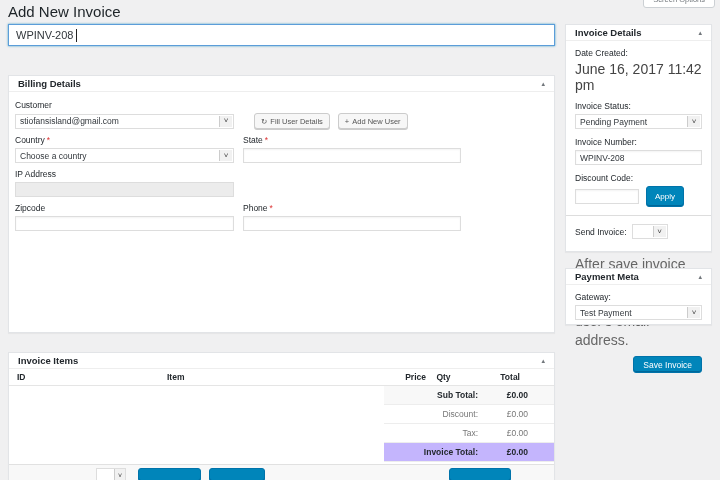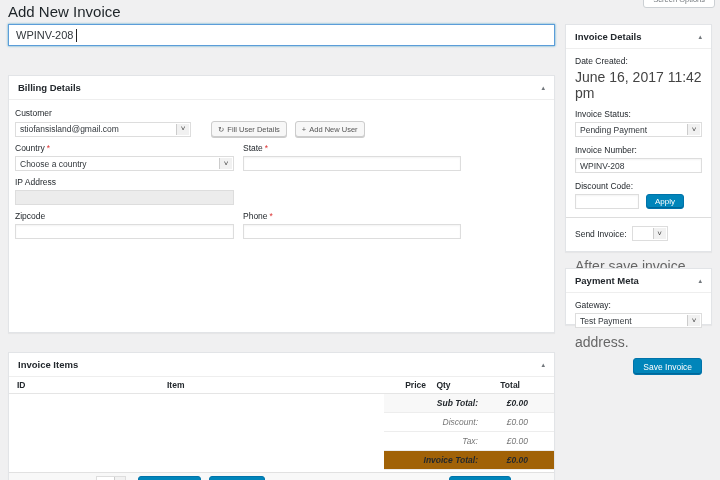--- a/index.html
+++ b/index.html
@@ -20,21 +20,21 @@
     position:absolute; left:8px; top:24px; width:547px; height:22px;
     border:1px solid #5b9dd9; box-shadow:0 0 2px rgba(30,140,190,.8);
     background:#fff; font-family:inherit; font-size:11px; color:#32373c; padding:0 7px;
   }
   .caret { position:absolute; left:76px; top:29px; width:1px; height:13px; background:#222; }
 
   
   .panel { position:absolute; background:#fff; border:1px solid #e2e4e7; box-shadow:0 1px 1px rgba(0,0,0,.04); }
   .panel-header {
     display:flex; justify-content:space-between; align-items:center;
-    height:24px; padding:4px 9px; border-bottom:1px solid #eee;
+    height:16px; padding:4px 9px; border-bottom:1px solid #eee;
   }
   .panel-header .hd { font-weight:bold; font-size:9.5px; color:#23282d; }
   .toggle { border:0; background:none; color:#72777c; font-size:7px; cursor:pointer; line-height:1; }
 
   
   .field-label { display:block; font-weight:normal; font-size:8.5px; color:#23282d; margin-bottom:3px; }
   .req { color:#dc3232; margin-left:2px; }
   .input {
     display:block; width:100%; height:15px; border:1px solid #ddd; background:#fff;
     font-family:inherit; font-size:8.5px; color:#32373c; padding:1px 4px;
@@ -60,62 +60,62 @@
     display:inline-block; background:#0085ba; border:1px solid #0073aa; border-radius:3px;
     box-shadow:inset 0 -1px 0 #006799; color:#fff; font-family:inherit; font-size:8.5px;
     padding:3px 9px; cursor:pointer; white-space:nowrap;
   }
 
   
   .billing-panel { left:8px; top:75px; width:547px; height:258px; }
   .billing-body { padding:2px 6px 6px 6px; }
   .fblock { margin-top:6px; }
   .customer-row { display:flex; align-items:center; }
-  .customer-row .select { width:176px; }
+  .customer-row .select { width:219px; }
   .customer-row .btn-secondary { margin-left:8px; }
   .customer-row .btn-secondary:first-of-type { margin-left:20px; }
   .form-row { display:flex; gap:9px; margin-top:6px; }
   .col { width:219px; }
   .col-r { width:218px; }
 
   
   .items-panel { left:8px; top:352px; width:547px; height:134px; }
   .items-head {
     display:flex; align-items:center; height:17px; padding:0 8px;
     border-bottom:1px solid #e5e5e5; font-weight:bold; font-size:8.5px; color:#23282d;
   }
   .c-id { flex:0 0 150px; } .c-item { flex:1; } .c-price { flex:0 0 45px; text-align:right; }
   .c-qty { flex:0 0 35px; text-align:center; } .c-total { flex:0 0 85px; text-align:right; padding-right:26px; }
-  .items-body { position:relative; height:78px;font-style:italic; }
+  .items-body { position:relative; height:78px; }
   .summary { position:absolute; top:0; right:0; width:170px; }
   .srow { display:flex; align-items:center; height:19px; border-bottom:1px solid #ededed; font-size:8.5px; }
   .srow .slabel { flex:1; text-align:right; padding-right:10px; }
   .srow .svalue { flex:0 0 66px; text-align:right; padding-right:26px; }
   .srow.emph { font-weight:bold; color:#23282d; }
   .srow.soft .slabel, .srow.soft .svalue { color:#777; }
   .srow.subtotal { background:#f8f8f8; }
-  .srow.grandtotal { background:#a16207; }
+  .srow.grandtotal { background:#c4b5fd; }
   .items-footer {
     display:flex; align-items:flex-start; height:23px; padding:3px 8px;
     background:#f8f8f8; border-top:1px solid #e1e1e1;
   }
   .mini-select { position:relative; width:30px; height:14px; margin-left:79px; border:1px solid #ddd; background:#fff; }
   .mini-select .chev { position:absolute; right:0; top:0; bottom:0; width:11px; background:#f1f1f1; border-left:1px solid #ccc; display:flex; align-items:center; justify-content:center; font-size:7px; color:#444; }
   .footer-btn { height:14px; padding:0 8px; border-radius:3px; }
   .fb1 { width:63px; margin-left:12px; } .fb2 { width:56px; margin-left:8px; }
   .fb3 { width:62px; margin-left:auto; margin-right:35px; }
 
   
   .details-panel { left:565px; top:24px; width:147px; height:228px; }
   .side-body { padding:7px 9px; }
   .side-field { margin-bottom:8px; }
   .side-value { font-size:14px; color:#444; }
   .discount-row { display:flex; align-items:center; }
   .discount-row .input { width:64px; }
-  .apply-btn { height:15px; font-size:8px; padding:0 8px; margin-left:7px; }
+  .apply-btn { height:21px; font-size:8px; padding:0 8px; margin-left:7px; }
   .side-divider { border-top:1px solid #ddd; margin:8px -9px 8px -9px; }
   .send-row { display:flex; align-items:center; }
   .send-row .field-label { margin:0 5px 0 0; }
   .send-row .select { width:30px; padding-left:21px; padding-right:13px; }
   .help-text { margin-top:16px; font-size:14px; line-height:1.35; color:#666; }
   .save-row { margin-top:7px; text-align:right; }
   .save-btn { height:17px; }
 
   .meta-panel { left:565px; top:268px; width:147px; height:57px; }
 </style>

